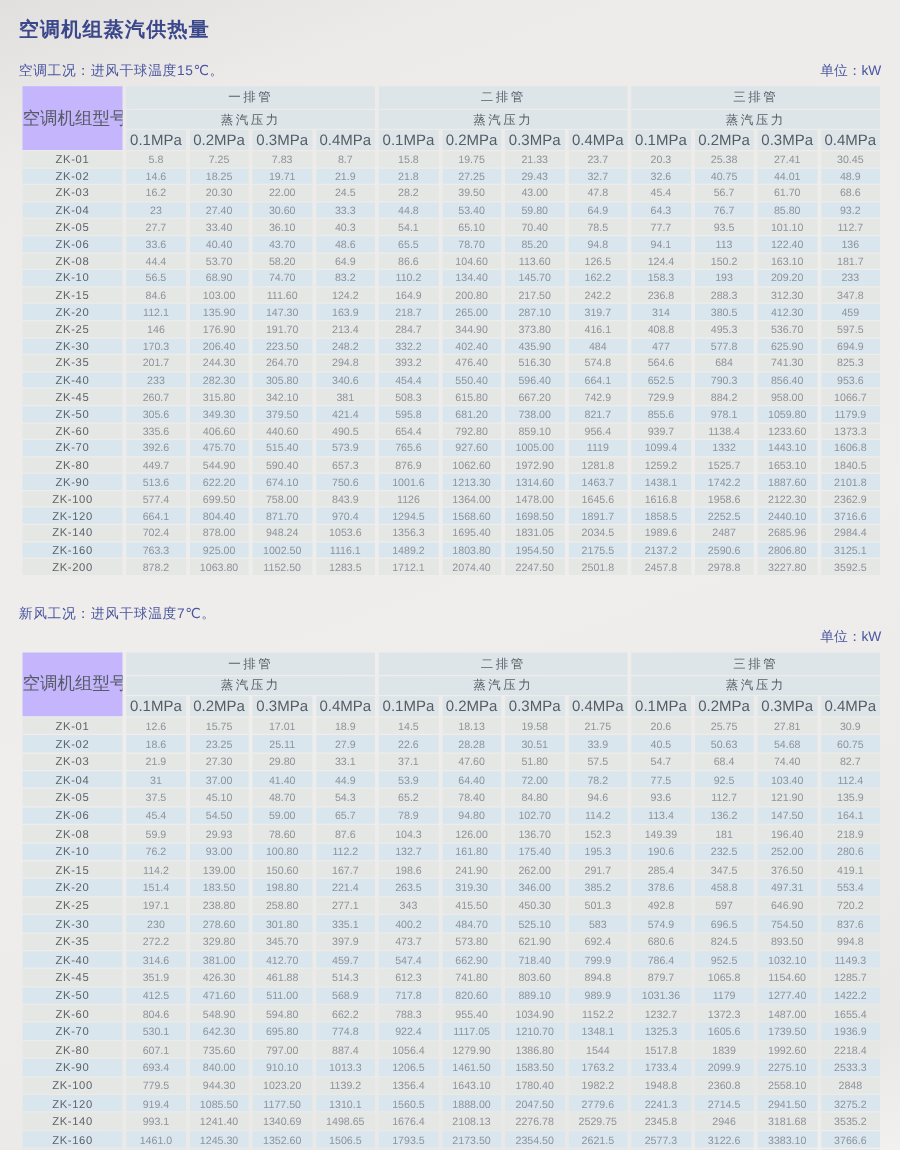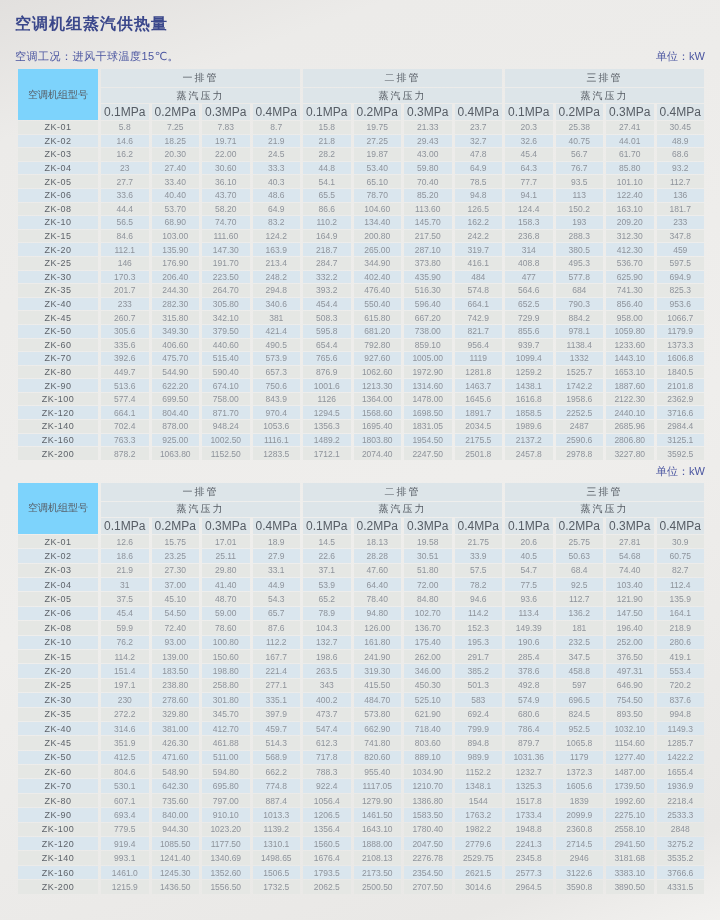--- a/index.html
+++ b/index.html
@@ -22,21 +22,21 @@
   table.t{
     border-collapse:separate;border-spacing:3px 1px;
     table-layout:fixed;width:100%;
   }
   table.t th,table.t td{
     text-align:center;vertical-align:middle;
     overflow:hidden;white-space:nowrap;padding:0;
   }
   col.c-model{width:80px;}
   thead th{background:#dde5e9;color:#565c64;font-weight:normal;margin-top:36px;}
-  th.model-h{background:#7dd3fc;font-size:10px;color:#565c64;}
+  th.model-h{background:#c4b5fd;font-size:14px;color:#565c64;}
   th.group-h{font-size:10px;height:18px;letter-spacing:2px;}
   th.press-h{font-size:10px;height:15px;letter-spacing:2px;}
   th.mpa-h{font-size:12px;height:16px;}
   tbody td{font-size:8.5px;color:#8e939b;height:12.6px;}
   tbody td.model{font-size:9px;color:#5e636a;letter-spacing:0.5px;margin-top:12px;}
   .sec2 tbody td{height:13.4px;}
   tr.r-even td{background:#e5e7e4;}
   tr.r-odd td{background:#dae6ee;}
 </style>
 </head>
@@ -125,21 +125,21 @@
             <td>44.01</td>
             <td>48.9</td>
           </tr>
           <tr class="r-even">
             <td class="model">ZK-03</td>
             <td>16.2</td>
             <td>20.30</td>
             <td>22.00</td>
             <td>24.5</td>
             <td>28.2</td>
-            <td>19.87</td>
+            <td>39.50</td>
             <td>43.00</td>
             <td>47.8</td>
             <td>45.4</td>
             <td>56.7</td>
             <td>61.70</td>
             <td>68.6</td>
           </tr>
           <tr class="r-odd">
             <td class="model">ZK-04</td>
             <td>23</td>
@@ -468,20 +468,23 @@
             <td>2457.8</td>
             <td>2978.8</td>
             <td>3227.80</td>
             <td>3592.5</td>
           </tr>
         </tbody>
       </table>
   </div>
 
   <div class="section sec2">
+    <div class="section-head sec2-head">
+      <span class="caption">新风工况：进风干球温度7℃。</span>
+    </div>
     <div class="unit-line">
       <span class="unit">单位：kW</span>
     </div>
     <table class="t">
         <colgroup>
           <col class="c-model">
           <col>
           <col>
           <col>
           <col>
@@ -608,21 +611,21 @@
             <td>102.70</td>
             <td>114.2</td>
             <td>113.4</td>
             <td>136.2</td>
             <td>147.50</td>
             <td>164.1</td>
           </tr>
           <tr class="r-even">
             <td class="model">ZK-08</td>
             <td>59.9</td>
-            <td>72.40</td>
+            <td>29.93</td>
             <td>78.60</td>
             <td>87.6</td>
             <td>104.3</td>
             <td>126.00</td>
             <td>136.70</td>
             <td>152.3</td>
             <td>149.39</td>
             <td>181</td>
             <td>196.40</td>
             <td>218.9</td>

